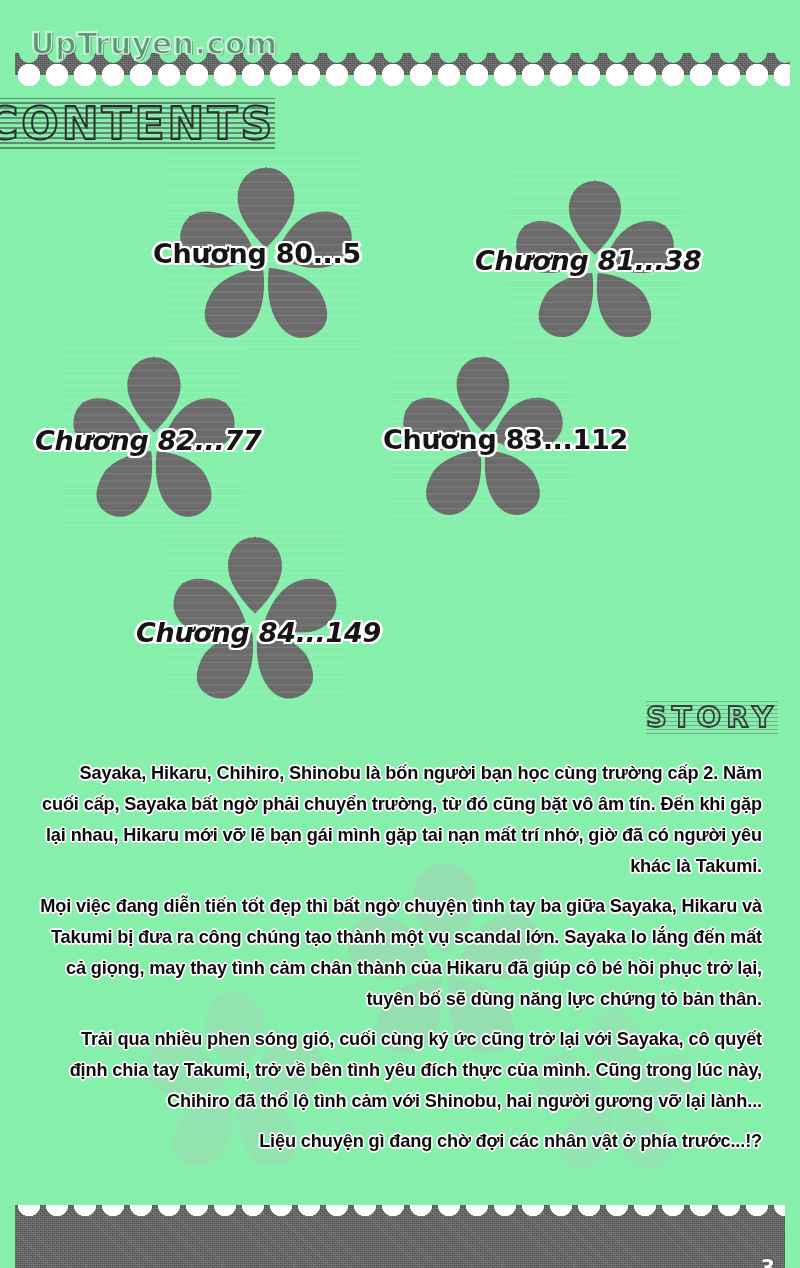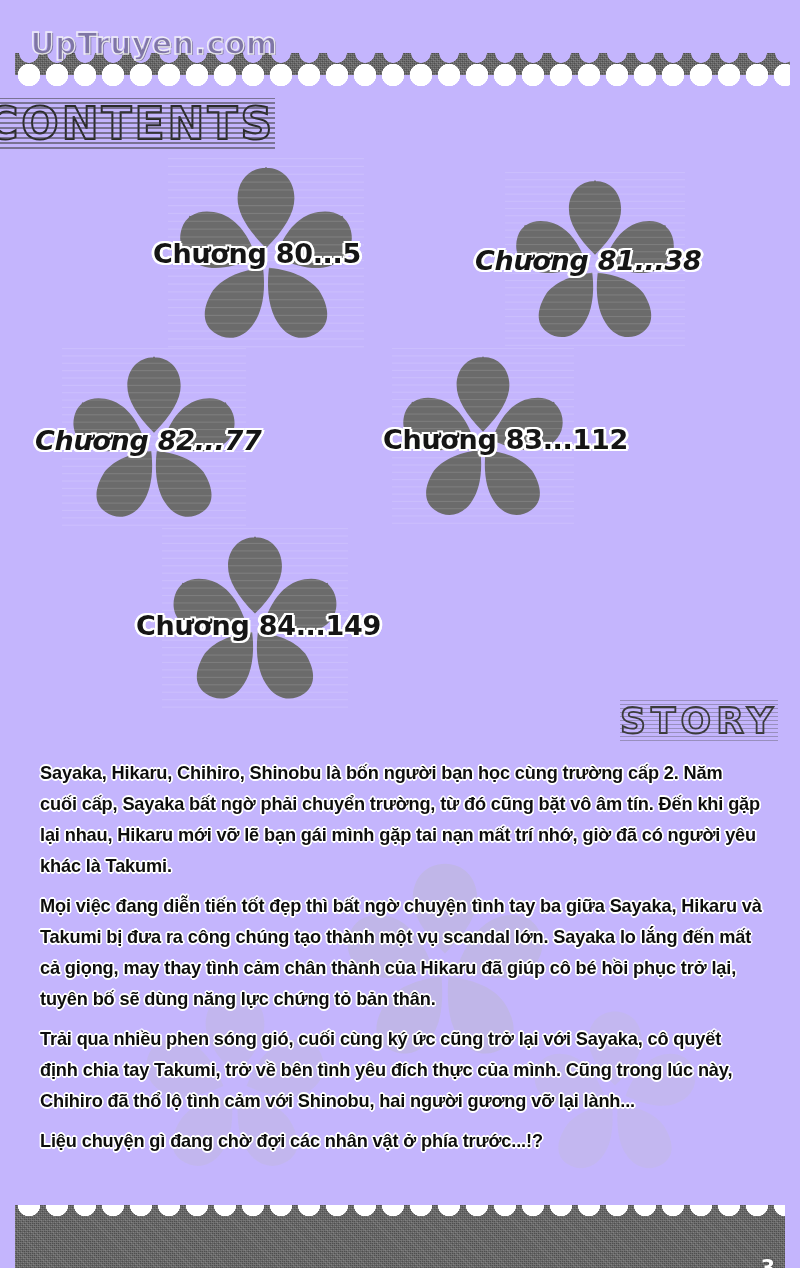--- a/index.html
+++ b/index.html
@@ -8,22 +8,23 @@
     background: #ffffff;
   }
   body {
     font-family: "Liberation Sans", sans-serif;
   }
 
   #page {
     position: relative;
     width: 800px;
     height: 1268px;
-    background: #c4b5fd;
+    background: #86efac;
     overflow: hidden;
+    text-align: right;
   }
 
   
   .grain {
     position: absolute;
     inset: 0;
     background-image:
       repeating-linear-gradient(0deg, rgba(255,255,255,.16) 0 1px, rgba(0,0,0,0) 1px 2px),
       repeating-linear-gradient(90deg, rgba(255,255,255,.13) 0 1px, rgba(0,0,0,0) 1px 2px),
       repeating-linear-gradient(45deg, rgba(255,255,255,.10) 0 1px, rgba(0,0,0,0) 1px 3px);
@@ -135,21 +136,21 @@
     background-image: repeating-linear-gradient(0deg, rgba(60,60,60,.55) 0 1.5px, rgba(255,255,255,0) 1.5px 5px);
     pointer-events: none;
   }
 
   
   #story-heading {
     position: absolute;
     right: 22px;
     top: 700px;
     font-family: "DejaVu Sans", sans-serif;
-    font-size: 36px;
+    font-size: 29px;
     font-weight: bold;
     letter-spacing: 5px;
     color: transparent;
     -webkit-text-stroke: 1.8px #3a3a3a;
     z-index: 3;
     white-space: nowrap;
   }
   #story-heading::after {
     content: "";
     position: absolute;
@@ -462,21 +463,21 @@
           <rect x="0" y="144" width="200" height="1.2"></rect>
             <rect x="0" y="152" width="200" height="1.2"></rect>
           <rect x="0" y="160" width="200" height="1.2"></rect>
             <rect x="0" y="168" width="200" height="1.2"></rect>
           <rect x="0" y="176" width="200" height="1.2"></rect>
             <rect x="0" y="184" width="200" height="1.2"></rect>
           <rect x="0" y="192" width="200" height="1.2"></rect>
         </g>
       </svg>
     </div>
-    <div class="chapter-label" style="left:-26px; top:82px;">Chương 84...149</div>
+    <div class="chapter-label" style="left:-26px; top:89px;font-style:italic;">Chương 84...149</div>
   </div>
 
   <div id="story-heading">STORY</div>
 
   <div id="story-body">
     <p>Sayaka, Hikaru, Chihiro, Shinobu là bốn người bạn học cùng trường cấp 2. Năm cuối cấp, Sayaka bất ngờ phải chuyển trường, từ đó cũng bặt vô âm tín. Đến khi gặp lại nhau, Hikaru mới vỡ lẽ bạn gái mình gặp tai nạn mất trí nhớ, giờ đã có người yêu khác là Takumi.</p>
     <p>Mọi việc đang diễn tiến tốt đẹp thì bất ngờ chuyện tình tay ba giữa Sayaka, Hikaru và Takumi bị đưa ra công chúng tạo thành một vụ scandal lớn. Sayaka lo lắng đến mất cả giọng, may thay tình cảm chân thành của Hikaru đã giúp cô bé hồi phục trở lại, tuyên bố sẽ dùng năng lực chứng tỏ bản thân.</p>
     <p>Trải qua nhiều phen sóng gió, cuối cùng ký ức cũng trở lại với Sayaka, cô quyết định chia tay Takumi, trở về bên tình yêu đích thực của mình. Cũng trong lúc này, Chihiro đã thổ lộ tình cảm với Shinobu, hai người gương vỡ lại lành...</p>
     <p>Liệu chuyện gì đang chờ đợi các nhân vật ở phía trước...!?</p>
   </div>

